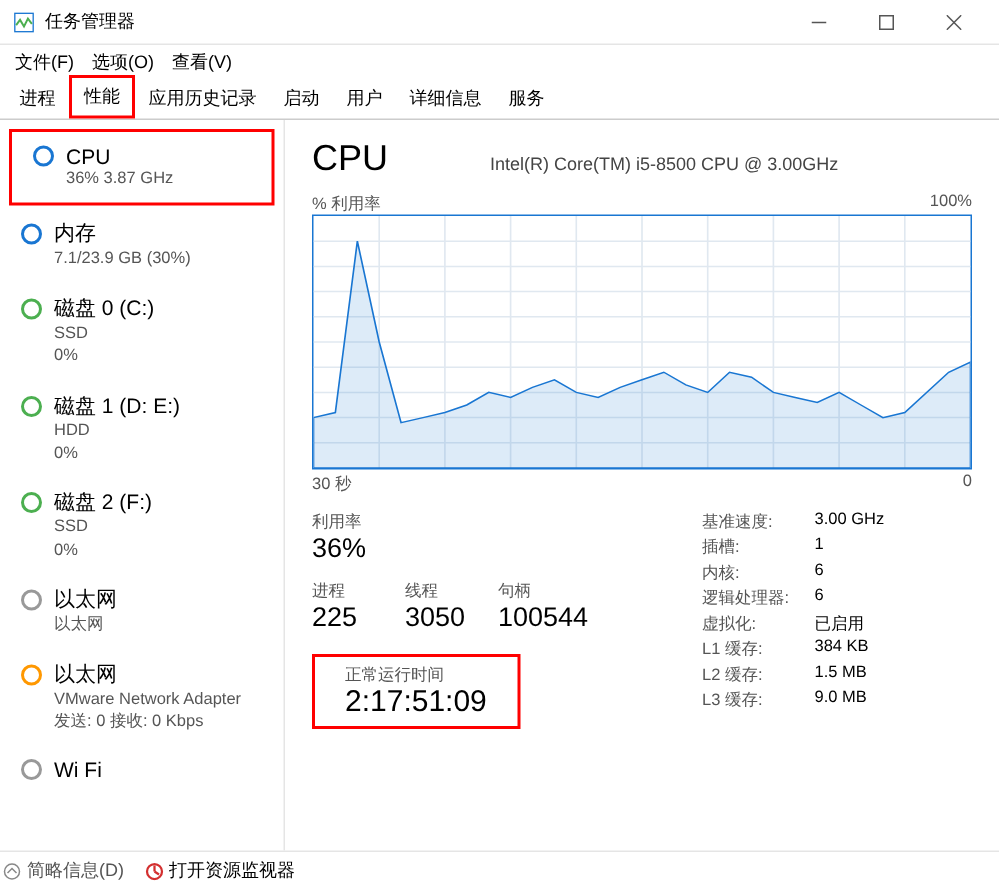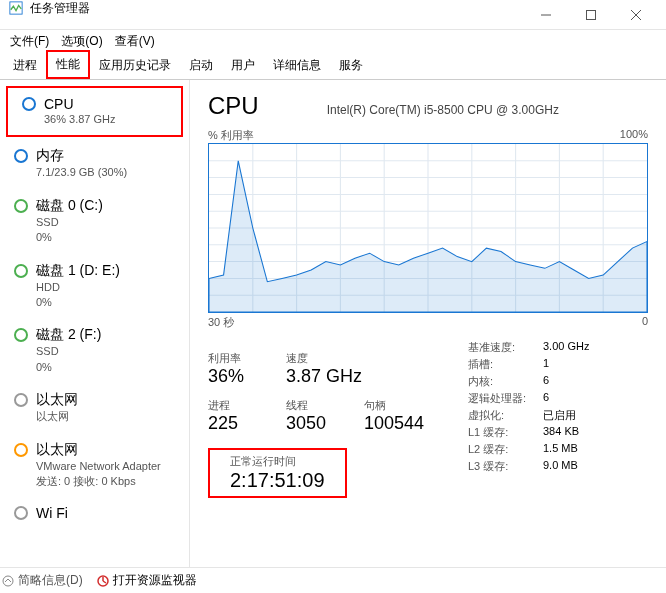--- a/index.html
+++ b/index.html
@@ -1,18 +1,18 @@
 <!DOCTYPE html>
 <html><head>
 <meta charset="utf-8">
 <style>
 * { box-sizing: border-box; margin: 0; padding: 0; font-family: "Microsoft YaHei", "Segoe UI", sans-serif; }
 body { background: #fff; width: 666px; height: 593px; overflow: hidden; font-size: 12px; color: #000; }
 
-.titlebar { height: 30px; display: flex; padding: 0 8px; border-bottom: 1px solid #e5e5e5; }
+.titlebar { height: 30px; display: flex; align-items: center; padding: 0 8px; border-bottom: 1px solid #e5e5e5; }
 .titlebar-icon { width: 16px; height: 16px; margin-right: 6px; display: flex; align-items: center; justify-content: center; }
 .titlebar-title { flex: 1; font-size: 12px; }
 .win-controls { display: flex; gap: 0; }
 .win-btn { width: 45px; height: 30px; display: flex; align-items: center; justify-content: center; color: #555; cursor: pointer; }
 
 .menubar { height: 22px; display: flex; align-items: center; padding: 0 4px; font-size: 12px; }
 .menubar span { padding: 2px 6px; cursor: pointer; }
 
 .tabbar { height: 28px; display: flex; align-items: flex-end; border-bottom: 1px solid #ccc; padding: 0 4px; }
 .tab { padding: 4px 8px; font-size: 12px; cursor: pointer; border: 1px solid transparent; }
@@ -37,21 +37,21 @@
 .main-sub { font-size: 12px; color: #444; margin-left: 48px; }
 
 .chart-labels { display: flex; justify-content: space-between; font-size: 11px; color: #555; }
 .chart { width: 100%; height: 170px; border: 1px solid #1976d2; background: #fff; position: relative; margin-bottom: 2px; }
 .chart svg { width: 100%; height: 100%; }
 .chart-bottom { display: flex; justify-content: space-between; font-size: 11px; color: #555; margin-bottom: 10px; }
 
 .stats { display: flex; gap: 24px; }
 .stats-left { flex: 1; }
 .stats-right { width: 180px; font-size: 11px; }
-.stat-row { display: flex; gap: 18px; margin-bottom: 10px; margin-top: 11px; }
+.stat-row { display: flex; gap: 2px; margin-bottom: 10px; }
 .stat-col { min-width: 60px; }
 .stat-label { font-size: 11px; color: #555; }
 .stat-val { font-size: 18px; color: #000; }
 .uptime-box { border: 2px solid red; padding: 4px 20px; display: inline-block; margin-top: 4px; }
 .uptime-val { font-size: 20px; }
 
 .spec-row { display: flex; margin-bottom: 2px; }
 .spec-label { width: 75px; color: #555; }
 .spec-val { color: #000; }
 
@@ -214,24 +214,20 @@
       <span>0</span>
     </div>
 
     <div class="stats">
       <div class="stats-left">
         <div class="stat-row">
           <div class="stat-col">
               <div class="stat-label">利用率</div>
               <div class="stat-val">36%</div>
             </div>
-          <div class="stat-col">
-              <div class="stat-label">速度</div>
-              <div class="stat-val">3.87 GHz</div>
-            </div>
         </div>
         <div class="stat-row">
           <div class="stat-col">
               <div class="stat-label">进程</div>
               <div class="stat-val">225</div>
             </div>
           <div class="stat-col">
               <div class="stat-label">线程</div>
               <div class="stat-val">3050</div>
             </div>

